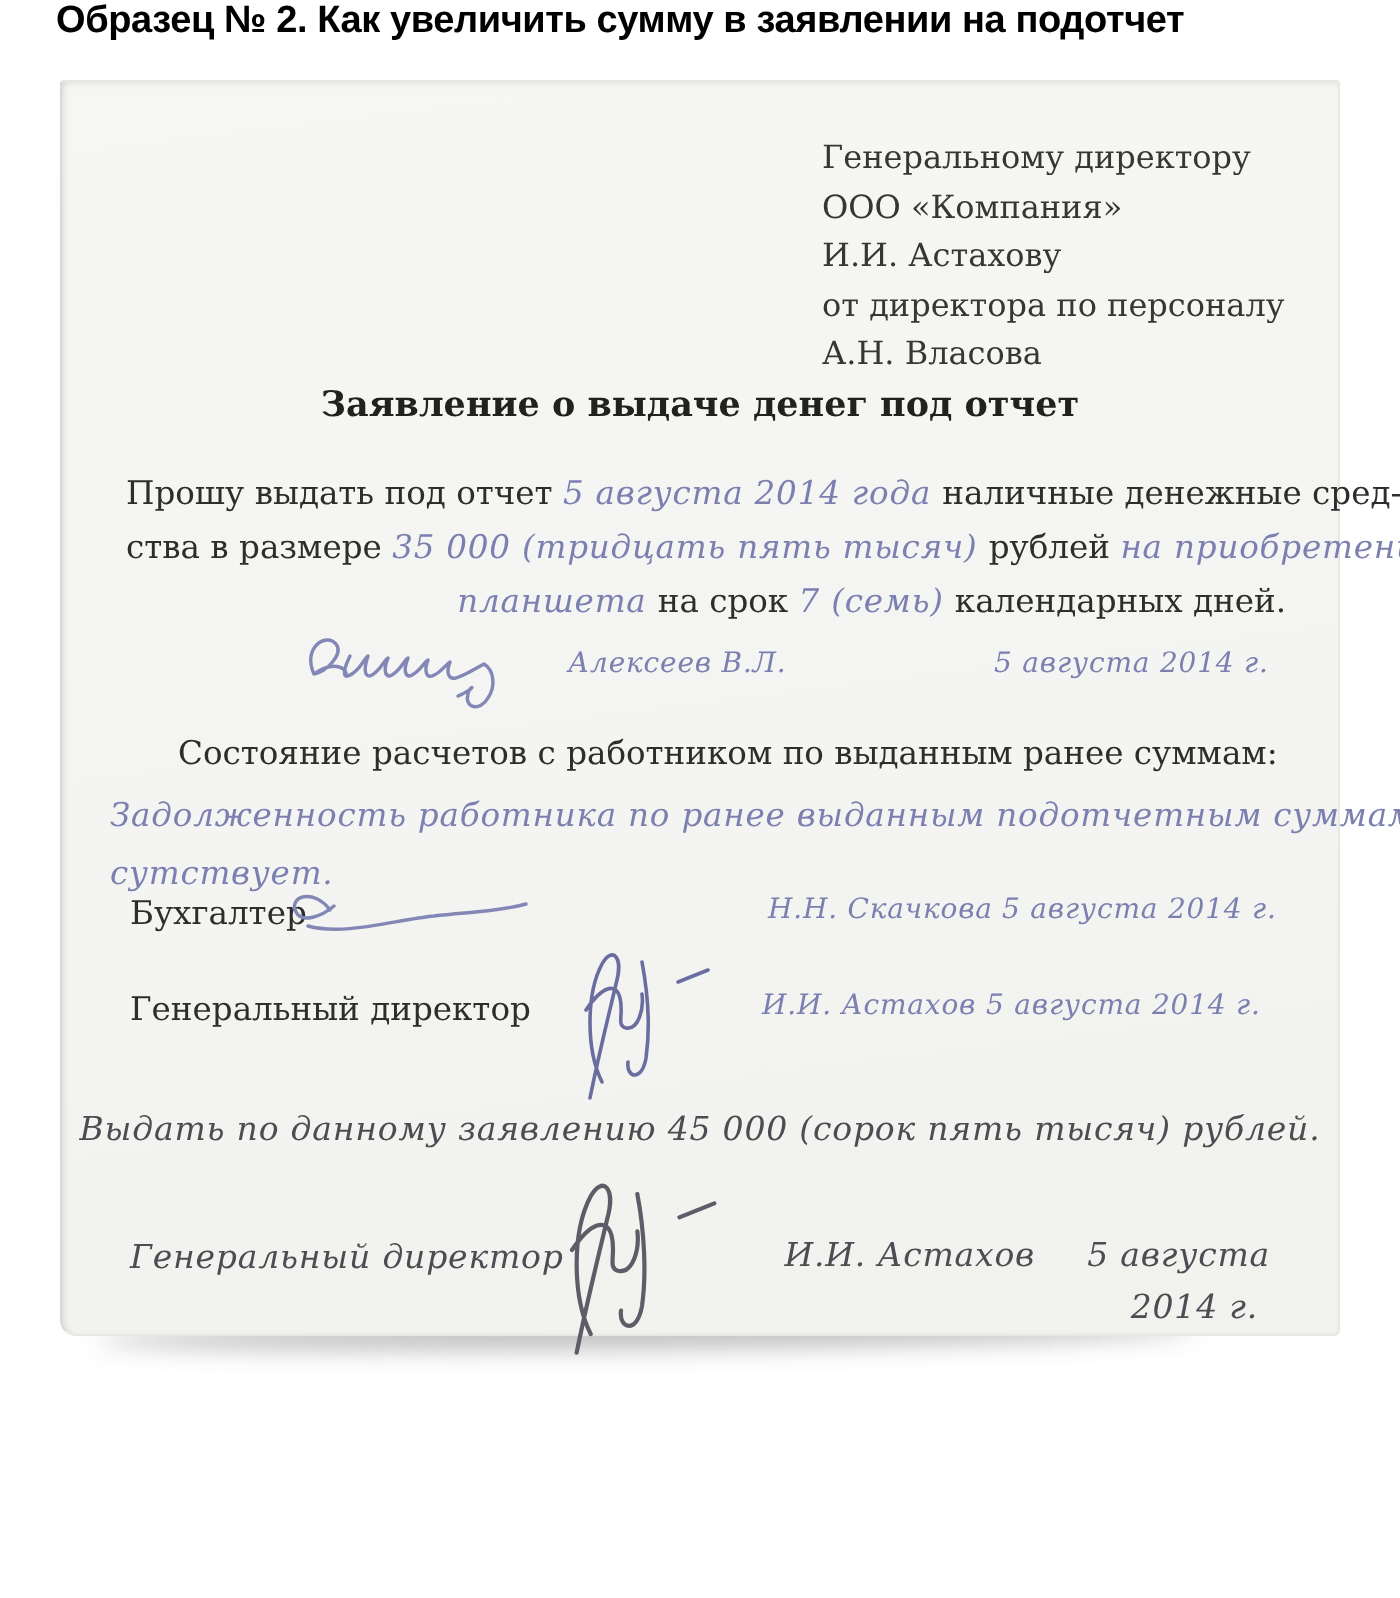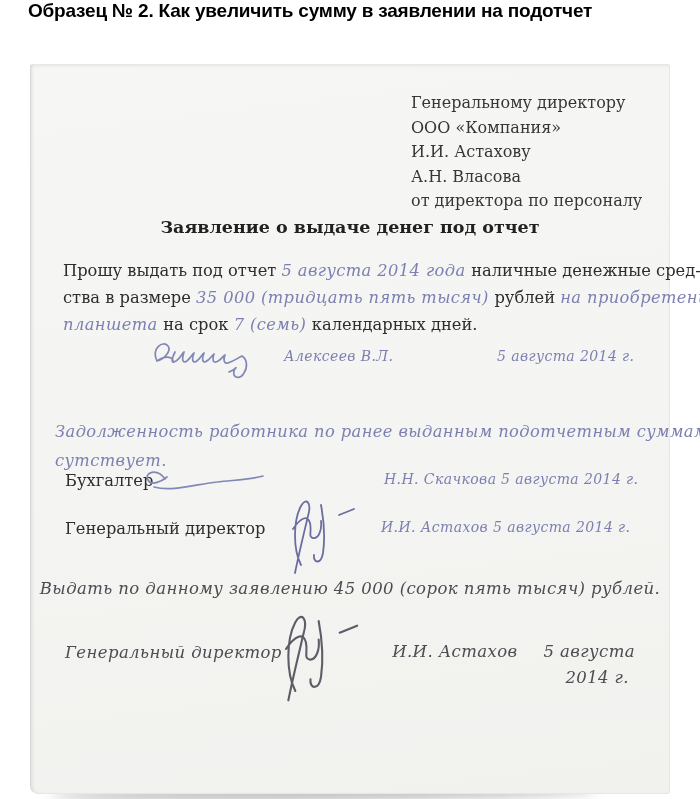--- a/index.html
+++ b/index.html
@@ -15,28 +15,27 @@
     left: 28px; top: 0;
     font-family: "Liberation Sans", "DejaVu Sans", sans-serif;
     font-weight: 800;
     font-size: 19px;
     letter-spacing: -0.2px;
     color: #000000;
   }
   .paper {
     position: absolute;
     left: 30px; top: 40px;
-    width: 640px; height: 730px;
+    width: 640px; height: 628px;
     background: linear-gradient(173deg, #f6f6f4 0%, #f4f4f2 55%, #f1f1ee 100%);
     border: 1px solid #e7e7e4;
     border-left-color: #d9d9d6;
     border-radius: 2px 2px 3px 8px;
     box-shadow: inset 3px 0 4px -3px rgba(0,0,0,0.14),
                 inset 0 3px 4px -3px rgba(0,0,0,0.10);
-    margin-top: 24px;
   }
   .paper::after {
     content: "";
     position: absolute;
     left: 18px; bottom: -7px;
     width: 86%; height: 14px;
     background: rgba(40,40,40,0.32);
     border-radius: 50%;
     filter: blur(6px);
     transform: rotate(-0.6deg);
@@ -59,20 +58,21 @@
     font-size: 17.5px;
     color: #222120;
   }
   .request {
     position: absolute;
     left: 32px; top: 192px;
     width: 580px;
     font-size: 16.3px;
     line-height: 27px;
     white-space: nowrap;
+    text-align: right;
   }
   
   .hand, .hand-dark {
     font-family: "DejaVu Serif", serif;
     font-style: italic;
     letter-spacing: 0.4px;
   }
   .hand { color: #7c80b1; }
   .hand-dark { color: #4c4c52; }
   .sig-row { position: absolute; left: 0; width: 100%; }
@@ -117,22 +117,22 @@
 <body>
 
 <div class="page-title">Образец № 2. Как увеличить сумму в заявлении на подотчет</div>
 
 <div class="paper">
 
   <div class="addressee">
     <div>Генеральному директору</div>
     <div>ООО «Компания»</div>
     <div>И.И. Астахову</div>
+    <div>от директора по персоналу</div>
     <div>А.Н. Власова</div>
-    <div>от директора по персоналу</div>
   </div>
 
   <div class="doc-title">Заявление о выдаче денег под отчет</div>
 
   <div class="request">
     <div>
       <span class="typed">Прошу выдать под отчет </span><span class="hand">5 августа 2014 года </span><span class="typed">наличные денежные сред-</span>
     </div>
     <div>
       <span class="typed">ства в размере </span><span class="hand">35 000 (тридцать пять тысяч) </span><span class="typed">рублей </span><span class="hand">на приобретение</span>
@@ -148,20 +148,21 @@
                M32 19 C29 25 28 30 31 29 C37 27 39 20 41 19 C39 25 39 29 42 29
                C47 27 49 21 51 20 C49 25 49 29 52 29 C57 27 59 21 61 20
                C59 25 59 29 62 29 C67 27 69 22 71 21 C69 26 70 30 73 29
                C77 28 80 23 82 22 C80 27 81 31 85 30 C91 28 95 25 99 23
                C104 26 105 34 101 40 C97 47 89 45 91 38 C92 33 97 34 86 39" stroke="#8287b6" stroke-width="1.7"></path>
     </svg>
     <span class="name hand" style="left:253px; top:283px;">Алексеев В.Л.</span>
     <span class="date hand" style="left:466px; top:283px;">5 августа 2014 г.</span>
   </div>
 
+  <div class="status-heading typed">Состояние расчетов с работником по выданным ранее суммам:</div>
   <div class="status-answer hand">
     <div>Задолженность работника по ранее выданным подотчетным суммам от-</div>
     <div>сутствует.</div>
   </div>
 
   <div class="sig-row" style="top:0;">
     <span class="role-label typed" style="top:406px;">Бухгалтер</span>
     <svg class="sig" style="left:106px; top:398px;" width="134" height="34" viewBox="0 0 134 34">
       <path d="M28 16 C20 5 7 9 11 17 C14 23 24 19 30 14
                M17 24 C35 29 60 21 80 19 C96 17 112 17 126 13" stroke="#8287b6" stroke-width="1.7"></path>

